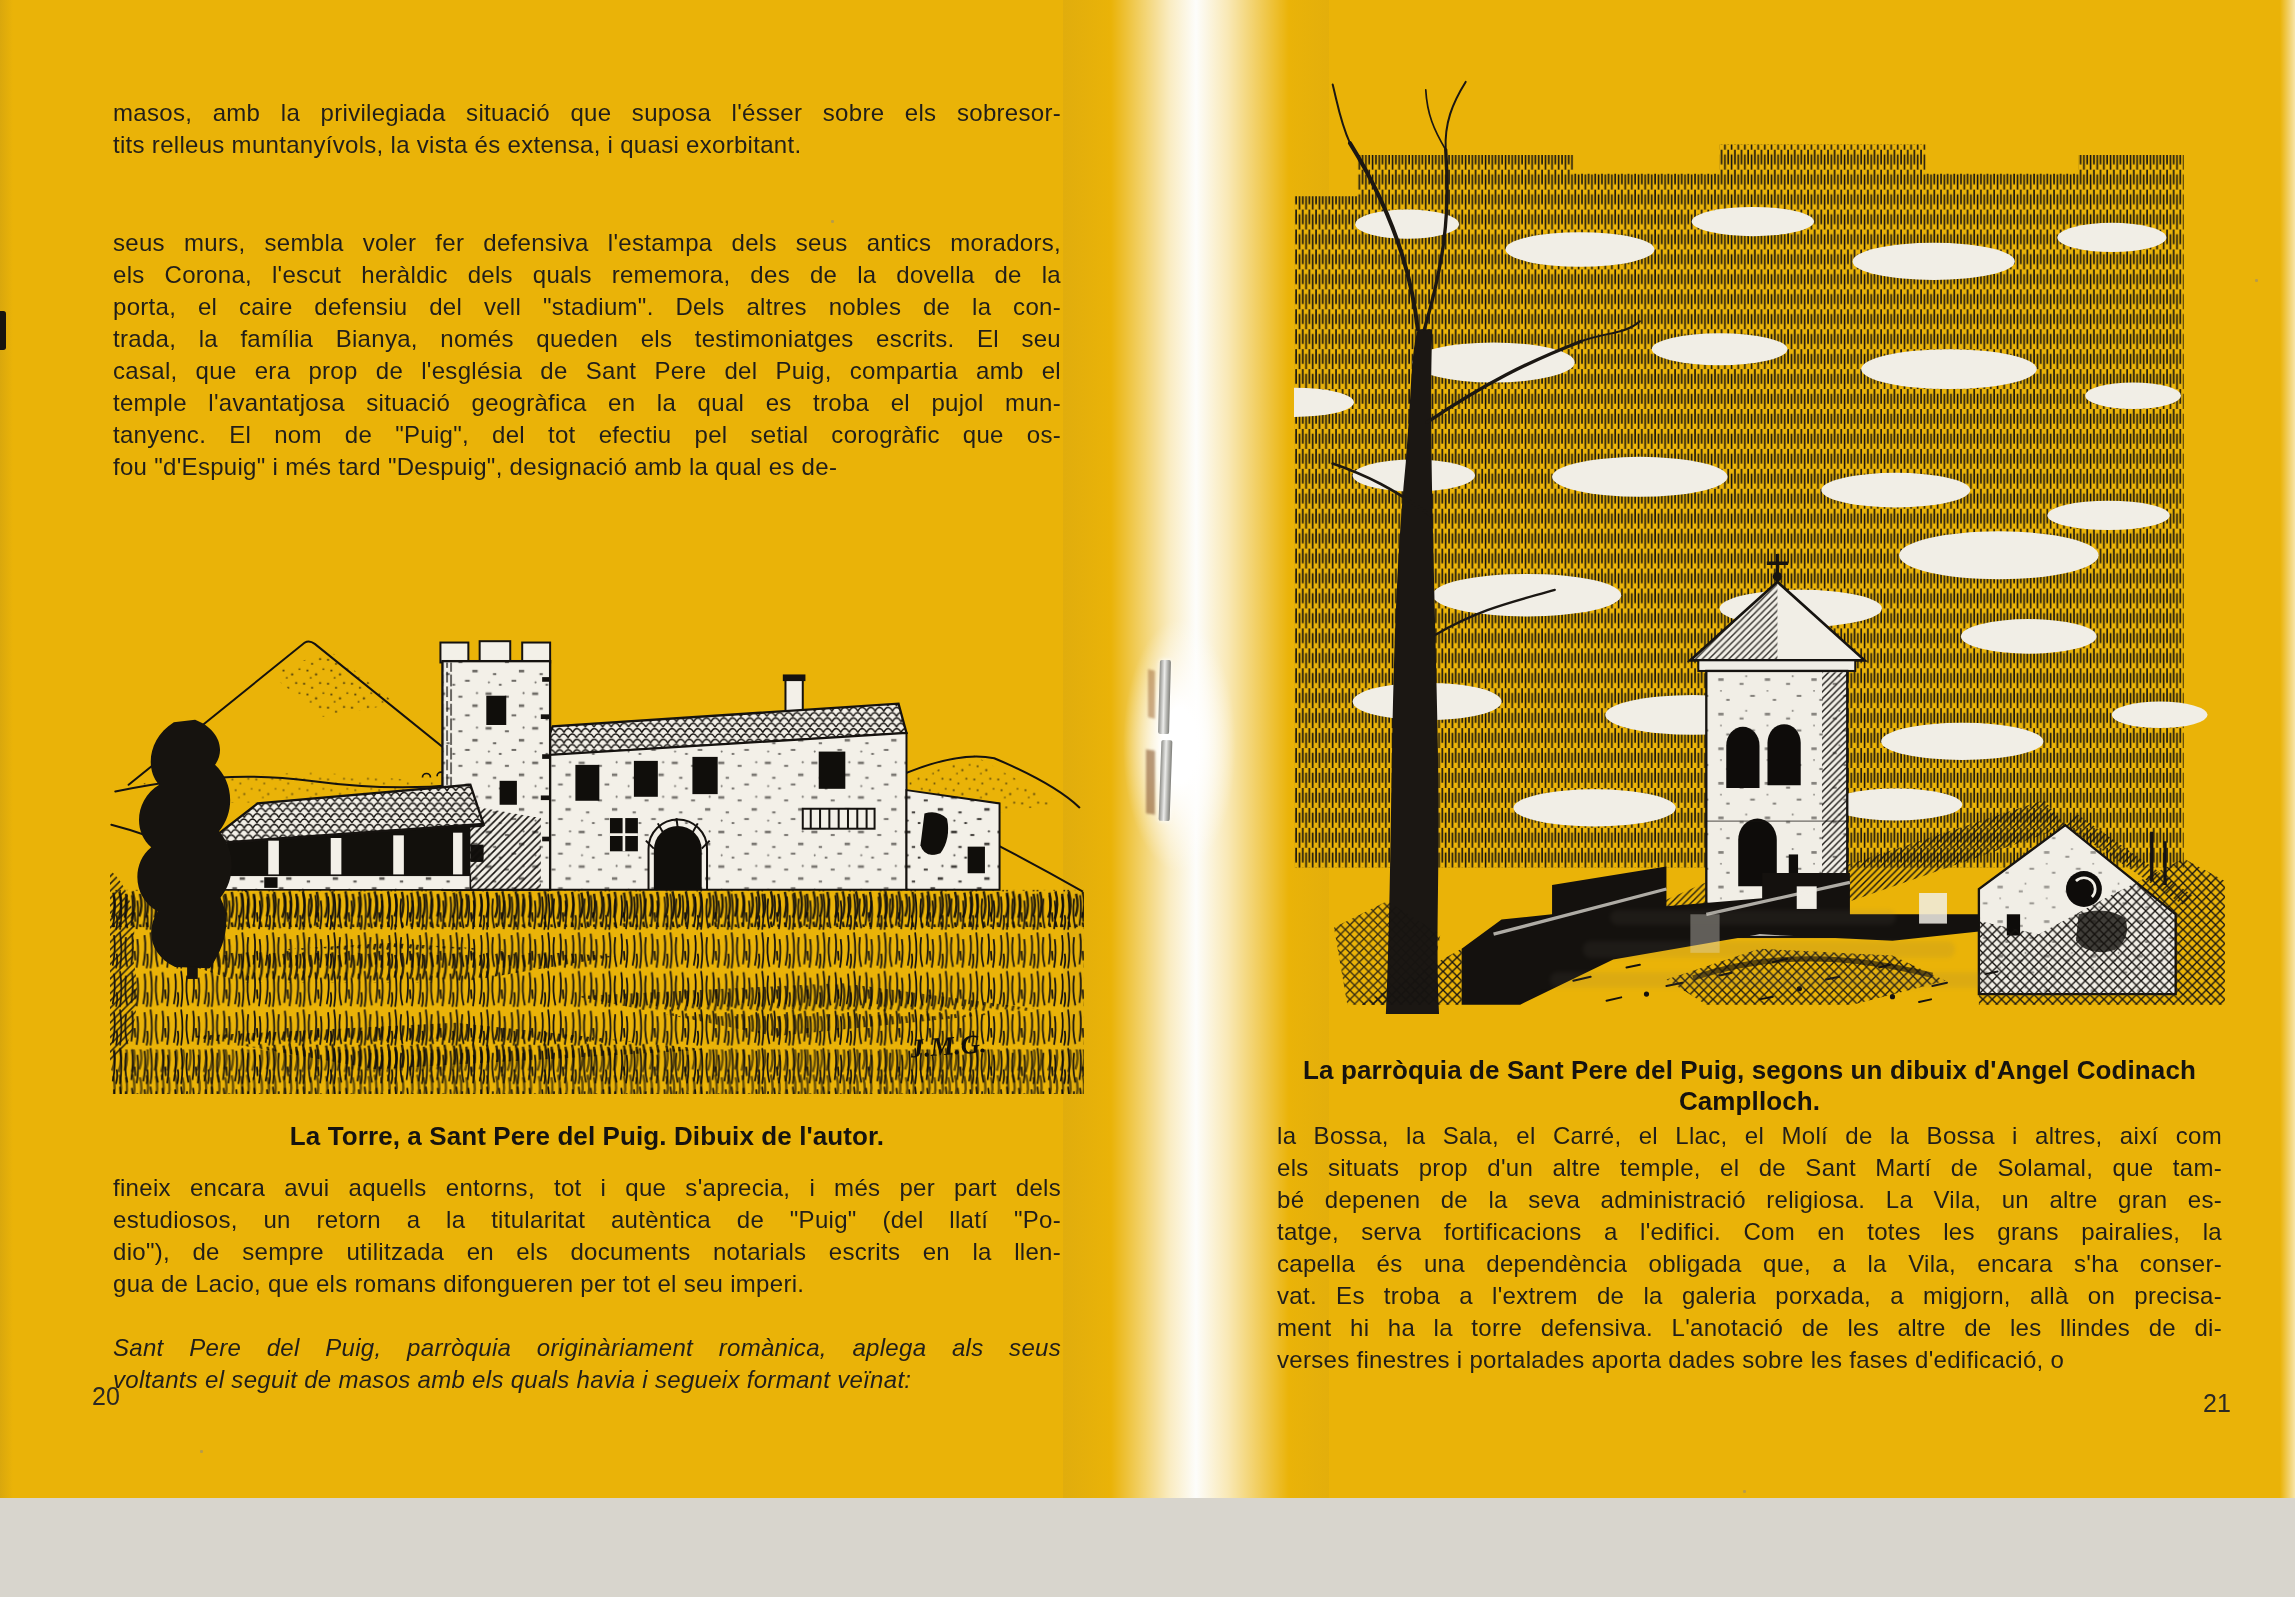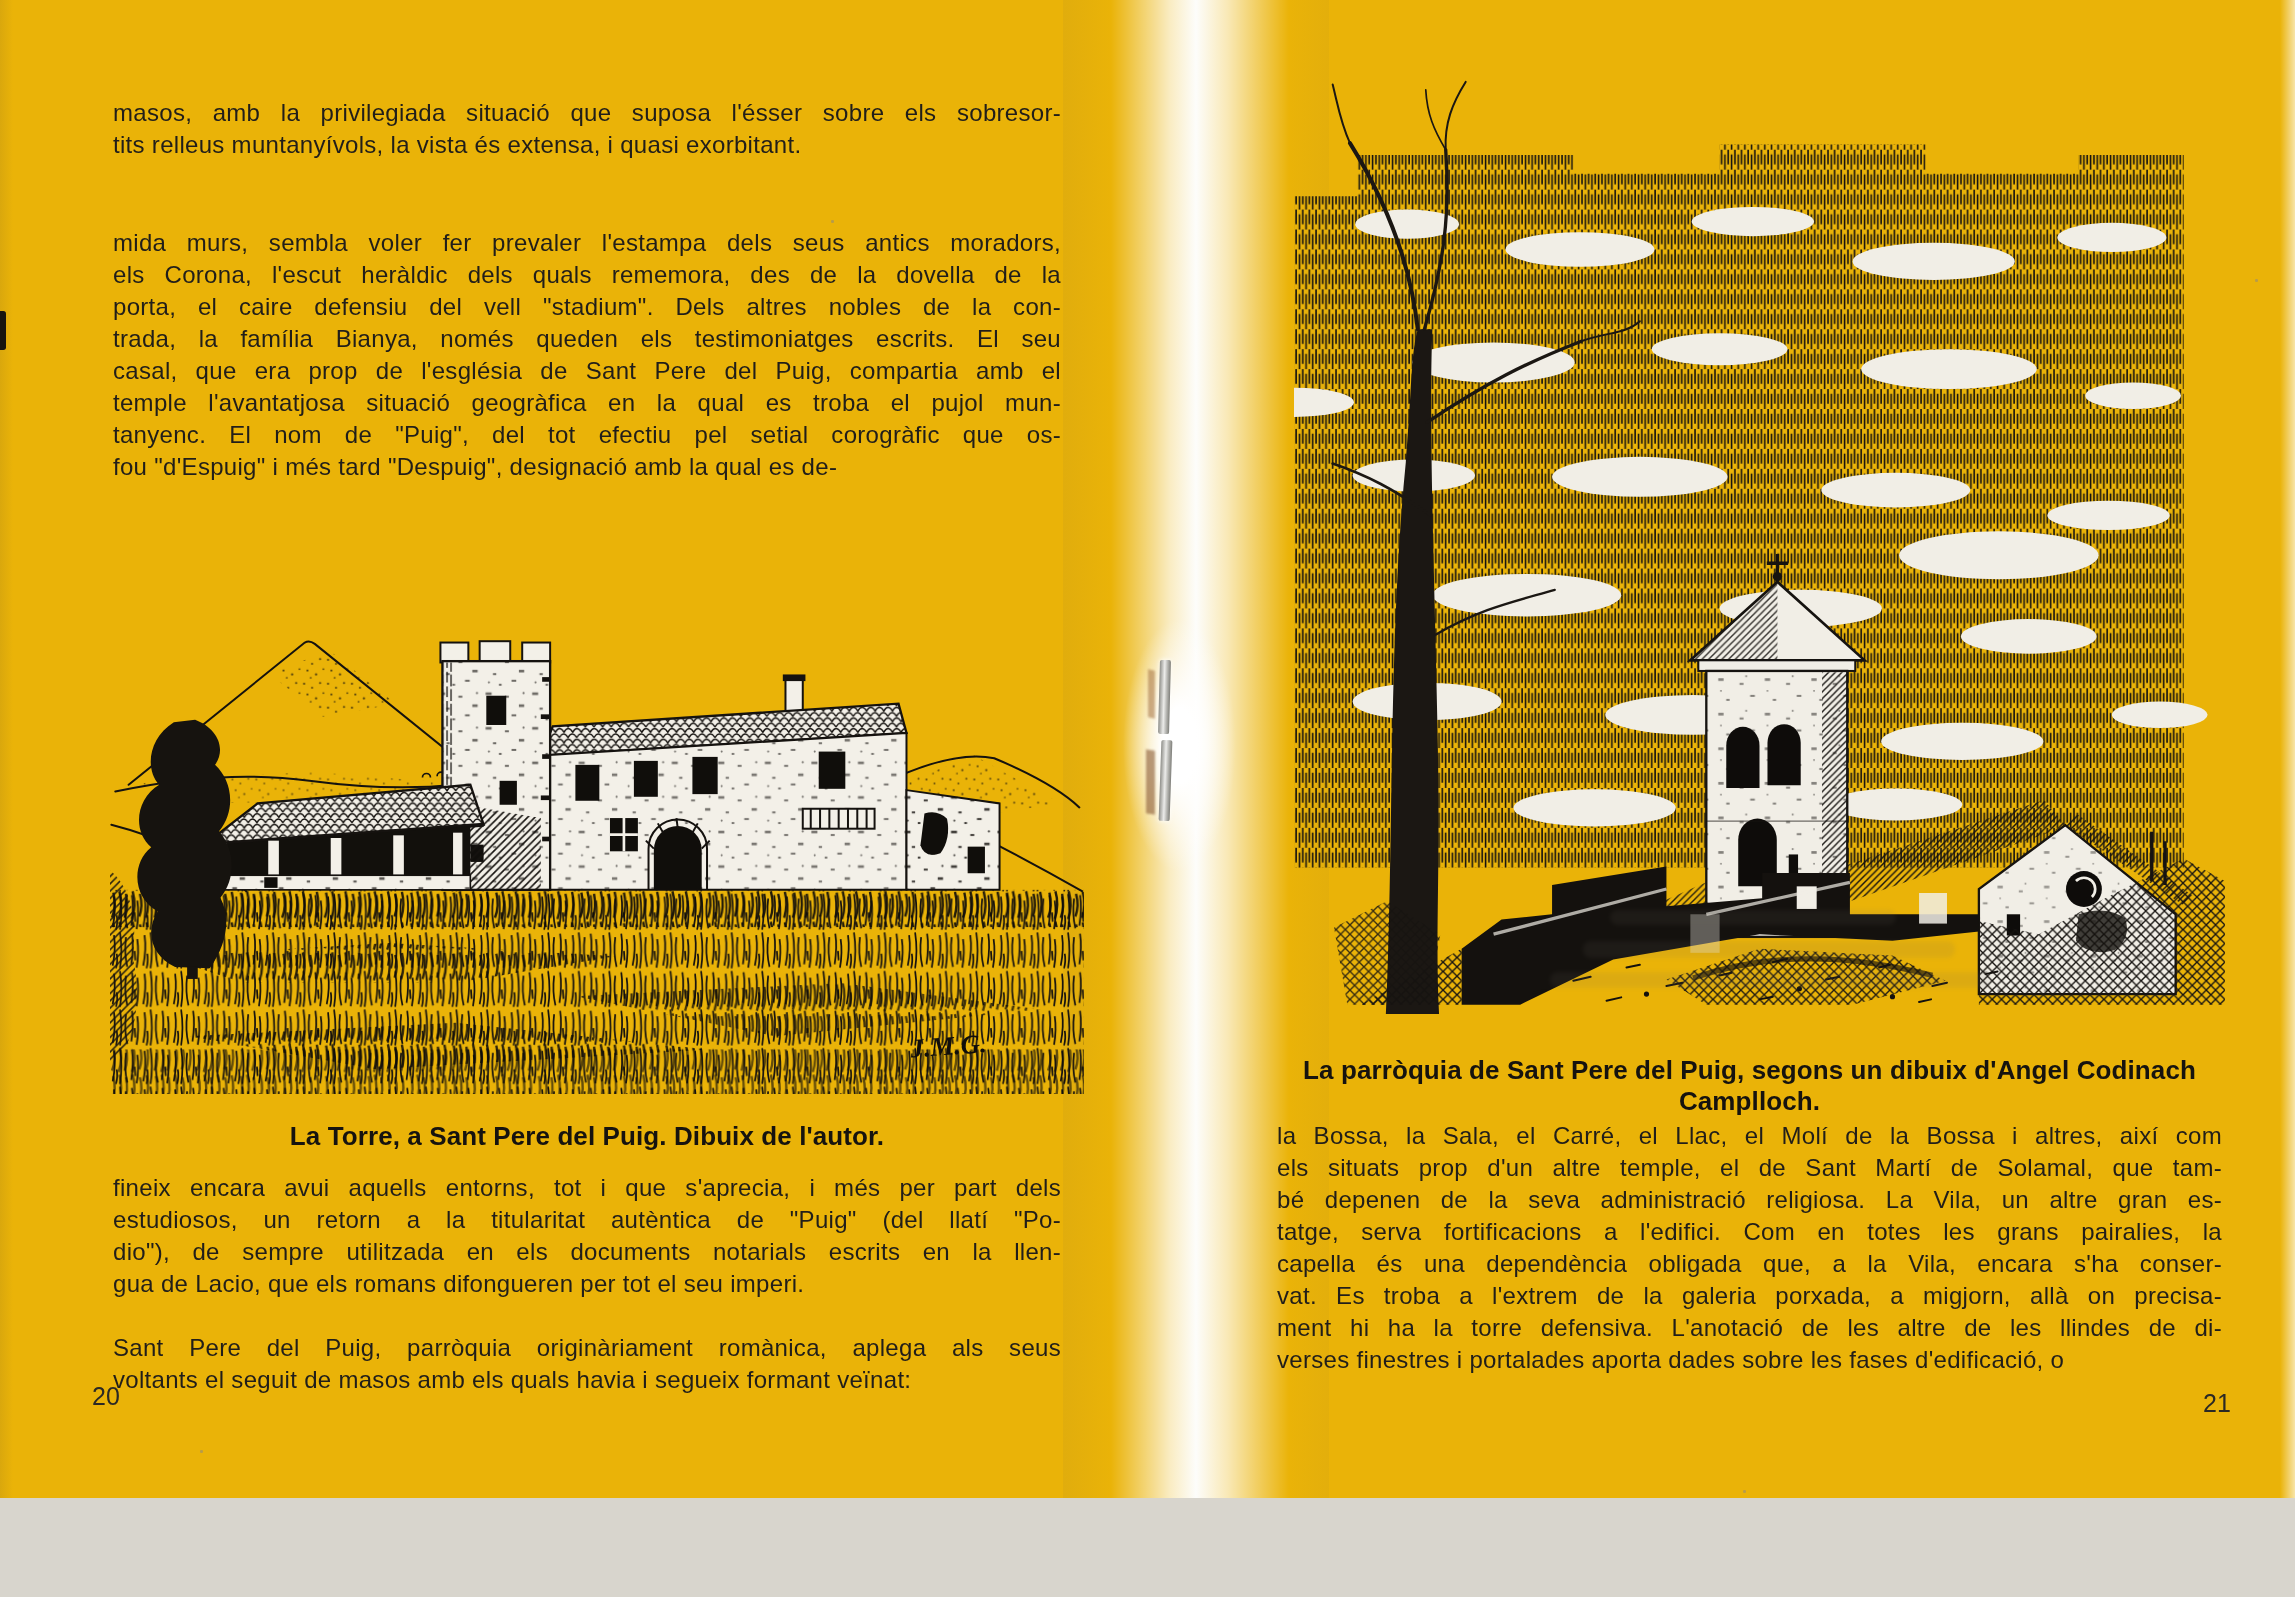--- a/index.html
+++ b/index.html
@@ -43,21 +43,21 @@
   <div class="edge-left"></div>
   <div class="edge-right"></div>
   <div class="edge-mark"></div>
 
   <div>
     <div class="para" style="left:113px;top:97px;width:948px;">
         <div class="tline">masos, amb la privilegiada situació que suposa l'ésser sobre els sobresor-</div>
         <div class="tline tlast">tits relleus muntanyívols, la vista és extensa, i quasi exorbitant.</div>
       </div>
     <div class="para" style="left:113px;top:227px;width:948px;">
-        <div class="tline">mida murs, sembla voler fer prevaler l'estampa dels seus antics moradors,</div>
+        <div class="tline">seus murs, sembla voler fer defensiva l'estampa dels seus antics moradors,</div>
         <div class="tline">els Corona, l'escut heràldic dels quals rememora, des de la dovella de la</div>
         <div class="tline">porta, el caire defensiu del vell "stadium". Dels altres nobles de la con-</div>
         <div class="tline">trada, la família Bianya, només queden els testimoniatges escrits. El seu</div>
         <div class="tline">casal, que era prop de l'església de Sant Pere del Puig, compartia amb el</div>
         <div class="tline">temple l'avantatjosa situació geogràfica en la qual es troba el pujol mun-</div>
         <div class="tline">tanyenc. El nom de "Puig", del tot efectiu pel setial corogràfic que os-</div>
         <div class="tline tlast">fou "d'Espuig" i més tard "Despuig", designació amb la qual es de-</div>
       </div>
 
     <svg class="illus" style="left:110px;top:584px;" width="974" height="510" viewBox="0 0 1465 767">
@@ -203,21 +203,21 @@
     </svg>
 
     <div class="caption" style="left:113px;top:1121px;width:948px;">La Torre, a Sant Pere del Puig. Dibuix de l'autor.</div>
 
     <div class="para" style="left:113px;top:1172px;width:948px;">
         <div class="tline">fineix encara avui aquells entorns, tot i que s'aprecia, i més per part dels</div>
         <div class="tline">estudiosos, un retorn a la titularitat autèntica de "Puig" (del llatí "Po-</div>
         <div class="tline">dio"), de sempre utilitzada en els documents notarials escrits en la llen-</div>
         <div class="tline tlast">gua de Lacio, que els romans difongueren per tot el seu imperi.</div>
       </div>
-    <div class="para" style="left:113px;top:1332px;width:948px;">
+    <div class="para" style="left:113px;top:1332px;width:948px;font-style:italic;">
         <div class="tline">Sant Pere del Puig, parròquia originàriament romànica, aplega als seus</div>
         <div class="tline tlast">voltants el seguit de masos amb els quals havia i segueix formant veïnat:</div>
       </div>
 
     <div class="pagenum" style="left:92px;top:1382px;">20</div>
   </div>
 
   <div>
 
     <svg class="illus" style="left:1294px;top:50px;" width="931" height="964" viewBox="0 0 1400 1450">

